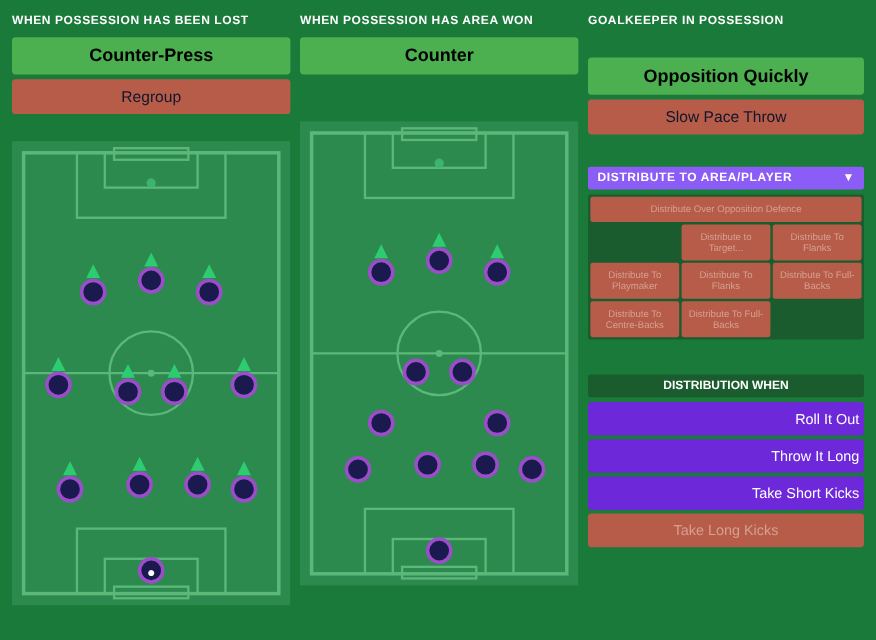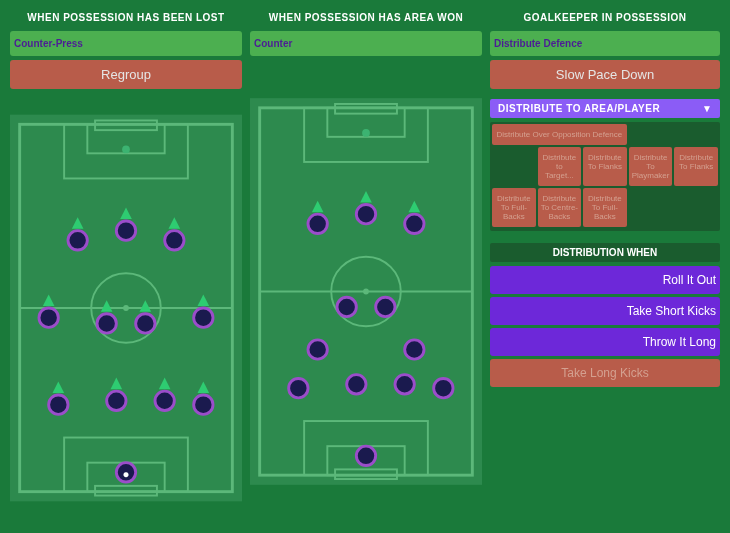--- a/index.html
+++ b/index.html
@@ -25,56 +25,56 @@
       flex: 1;
       display: flex;
       flex-direction: column;
       gap: 4px;
     }
 
     .panel-title {
       font-size: 10px;
       font-weight: bold;
       color: white;
-      text-align: center;
+      text-align: left;
       padding: 2px 0 4px;
       letter-spacing: 0.5px;
     }
 
     .btn-active {
       background: #4caf50;
       border: none;
-      color: #4c1d95;
+      color: #000000;
       font-weight: bold;
-      font-size: 10px;
+      font-size: 15px;
       padding: 7px 4px;
       border-radius: 3px;
-      text-align: left;
+      text-align: center;
       cursor: pointer;
       width: 100%;
     }
 
     .btn-inactive {
       background: #b85c4a;
       border: none;
-      color: #e5e5e5;
+      color: #0f172a;
       font-size: 13px;
       padding: 7px 4px;
       border-radius: 3px;
       text-align: center;
       cursor: pointer;
       width: 100%;
     }
 
     
     .right-panel {
       width: 230px;
       display: flex;
       flex-direction: column;
-      gap: 4px;
+      gap: 21px;
     }
 
     .goalkeeper-section {
       display: flex;
       flex-direction: column;
       gap: 4px;
     }
 
     .distribute-section {
       margin-top: 6px;
@@ -293,47 +293,47 @@
 
         <circle cx="35" cy="130" r="5" fill="#1a1a4e" stroke="#9b4dca" stroke-width="1.5"></circle>
         <circle cx="85" cy="130" r="5" fill="#1a1a4e" stroke="#9b4dca" stroke-width="1.5"></circle>
       </svg>
     </div>
   </div>
 
   <div class="right-panel">
     <div class="panel-title">GOALKEEPER IN POSSESSION</div>
     <div class="goalkeeper-section">
-      <button class="btn-active">Distribute Defence</button>
-      <button class="btn-inactive">Slow Pace Down</button>
+      <button class="btn-active">Opposition Quickly</button>
+      <button class="btn-inactive">Slow Pace Throw</button>
     </div>
 
     <div class="distribute-section">
       <div class="section-header">
         <span class="section-header-text">DISTRIBUTE TO AREA/PLAYER</span>
         <span class="dropdown-arrow">▼</span>
       </div>
 
-      <div class="dist-grid" style="display: grid; grid-template-columns: 1fr 1fr 1fr 1fr 1fr; gap: 2px;">
+      <div class="dist-grid" style="display: grid; grid-template-columns: 1fr 1fr 1fr; gap: 2px;">
 
         <div class="dist-cell dist-cell-wide" style="grid-column: span 3; font-size:8px;">Distribute Over Opposition Defence</div>
 
         <div class="dist-cell" style="grid-column: 2; font-size:8px;">Distribute to Target...</div>
 
         <div class="dist-cell" style="font-size:8px;">Distribute To Flanks</div>
         <div class="dist-cell" style="font-size:8px;">Distribute To Playmaker</div>
         <div class="dist-cell" style="font-size:8px;">Distribute To Flanks</div>
 
         <div class="dist-cell" style="font-size:8px;">Distribute To Full-Backs</div>
         <div class="dist-cell" style="font-size:8px;">Distribute To Centre-Backs</div>
         <div class="dist-cell" style="font-size:8px;">Distribute To Full-Backs</div>
       </div>
     </div>
 
     <div class="distribution-type-section">
       <div class="dist-type-header">DISTRIBUTION WHEN</div>
       <button class="btn-dist-active">Roll It Out</button>
+      <button class="btn-dist-active">Throw It Long</button>
       <button class="btn-dist-active">Take Short Kicks</button>
-      <button class="btn-dist-active">Throw It Long</button>
       <button class="btn-dist-inactive">Take Long Kicks</button>
     </div>
   </div>
 </div>
 
 </body></html>

